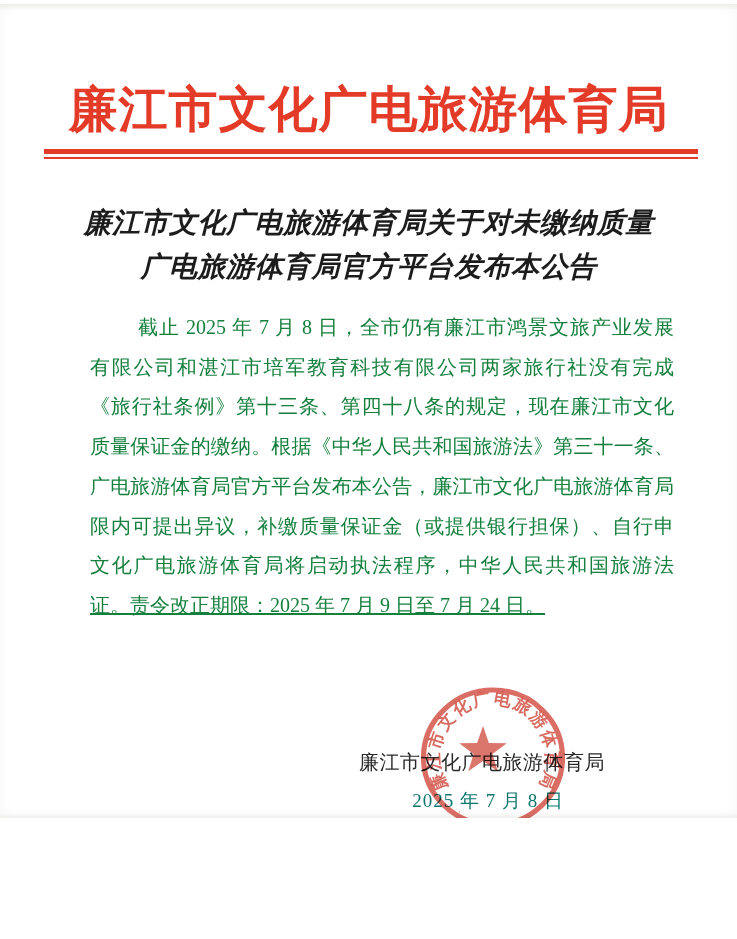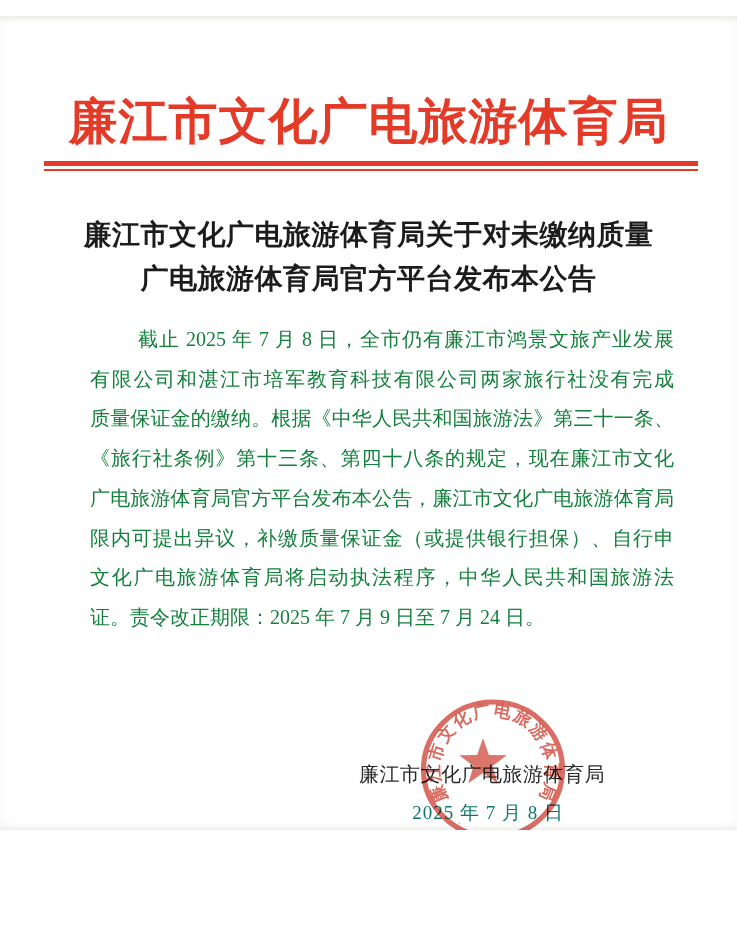--- a/index.html
+++ b/index.html
@@ -4,21 +4,21 @@
 <style>
   html, body {
     margin: 0;
     padding: 0;
     background: #ffffff;
   }
   .page {
     position: relative;
     width: 737px;
     height: 814px;
-    margin: 16px auto;
+    margin: 4px auto;
     background: #ffffff;
     overflow: hidden;
     font-family: "Liberation Serif", "DejaVu Serif", serif;
     box-shadow: inset 0 0 14px rgba(0,0,0,0.045);
   }
   
   .edge-top    { position:absolute; top:0; left:0; width:100%; height:6px;  background:linear-gradient(#ededea, rgba(255,255,255,0)); }
   .edge-bottom { position:absolute; bottom:0; left:0; width:100%; height:5px; background:linear-gradient(rgba(255,255,255,0), #efefec); }
 
   .letterhead {
@@ -44,34 +44,35 @@
   }
   .doc-title {
     position: absolute;
     top: 197px; left: 0; width: 100%;
     text-align: center;
     font-size: 28px;
     font-weight: bold;
     line-height: 44px;
     color: #1c1c1c;
     letter-spacing: 0.5px;
+    font-style: italic;
   }
   .body-text {
     position: absolute;
     top: 304px; left: 90px; width: 584px;
     font-size: 20px;
     line-height: 39.7px;
     color: #15803d;
   }
   .body-line {
     text-align: justify;
     text-align-last: justify;
   }
   .body-line.first { text-indent: 48px; }
-  .body-line.last  { text-align-last: left; }
+  .body-line.last  { text-align-last: left; text-decoration: underline; }
 
   .signature-org {
     position: absolute;
     top: 745px; left: 482px;
     transform: translateX(-50%);
     font-size: 20px;
     color: #2a2a2a;
     white-space: nowrap;
     letter-spacing: 0.5px;
   }
@@ -105,22 +106,22 @@
   <div class="rule-thin"></div>
 
   <div class="doc-title">
     <div>廉江市文化广电旅游体育局关于对未缴纳质量</div>
     <div>广电旅游体育局官方平台发布本公告</div>
   </div>
 
   <div class="body-text">
     <div class="body-line first">截止 2025 年 7 月 8 日，全市仍有廉江市鸿景文旅产业发展</div>
     <div class="body-line">有限公司和湛江市培军教育科技有限公司两家旅行社没有完成</div>
+    <div class="body-line">《旅行社条例》第十三条、第四十八条的规定，现在廉江市文化</div>
     <div class="body-line">质量保证金的缴纳。根据《中华人民共和国旅游法》第三十一条、</div>
-    <div class="body-line">《旅行社条例》第十三条、第四十八条的规定，现在廉江市文化</div>
     <div class="body-line">广电旅游体育局官方平台发布本公告，廉江市文化广电旅游体育局</div>
     <div class="body-line">限内可提出异议，补缴质量保证金（或提供银行担保）、自行申</div>
     <div class="body-line">文化广电旅游体育局将启动执法程序，中华人民共和国旅游法</div>
     <div class="body-line last">证。责令改正期限：2025 年 7 月 9 日至 7 月 24 日。</div>
   </div>
 
   <div class="signature-org">廉江市文化广电旅游体育局</div>
 
   <div class="signature-date">2025 年 7 月 8 日</div>
 

